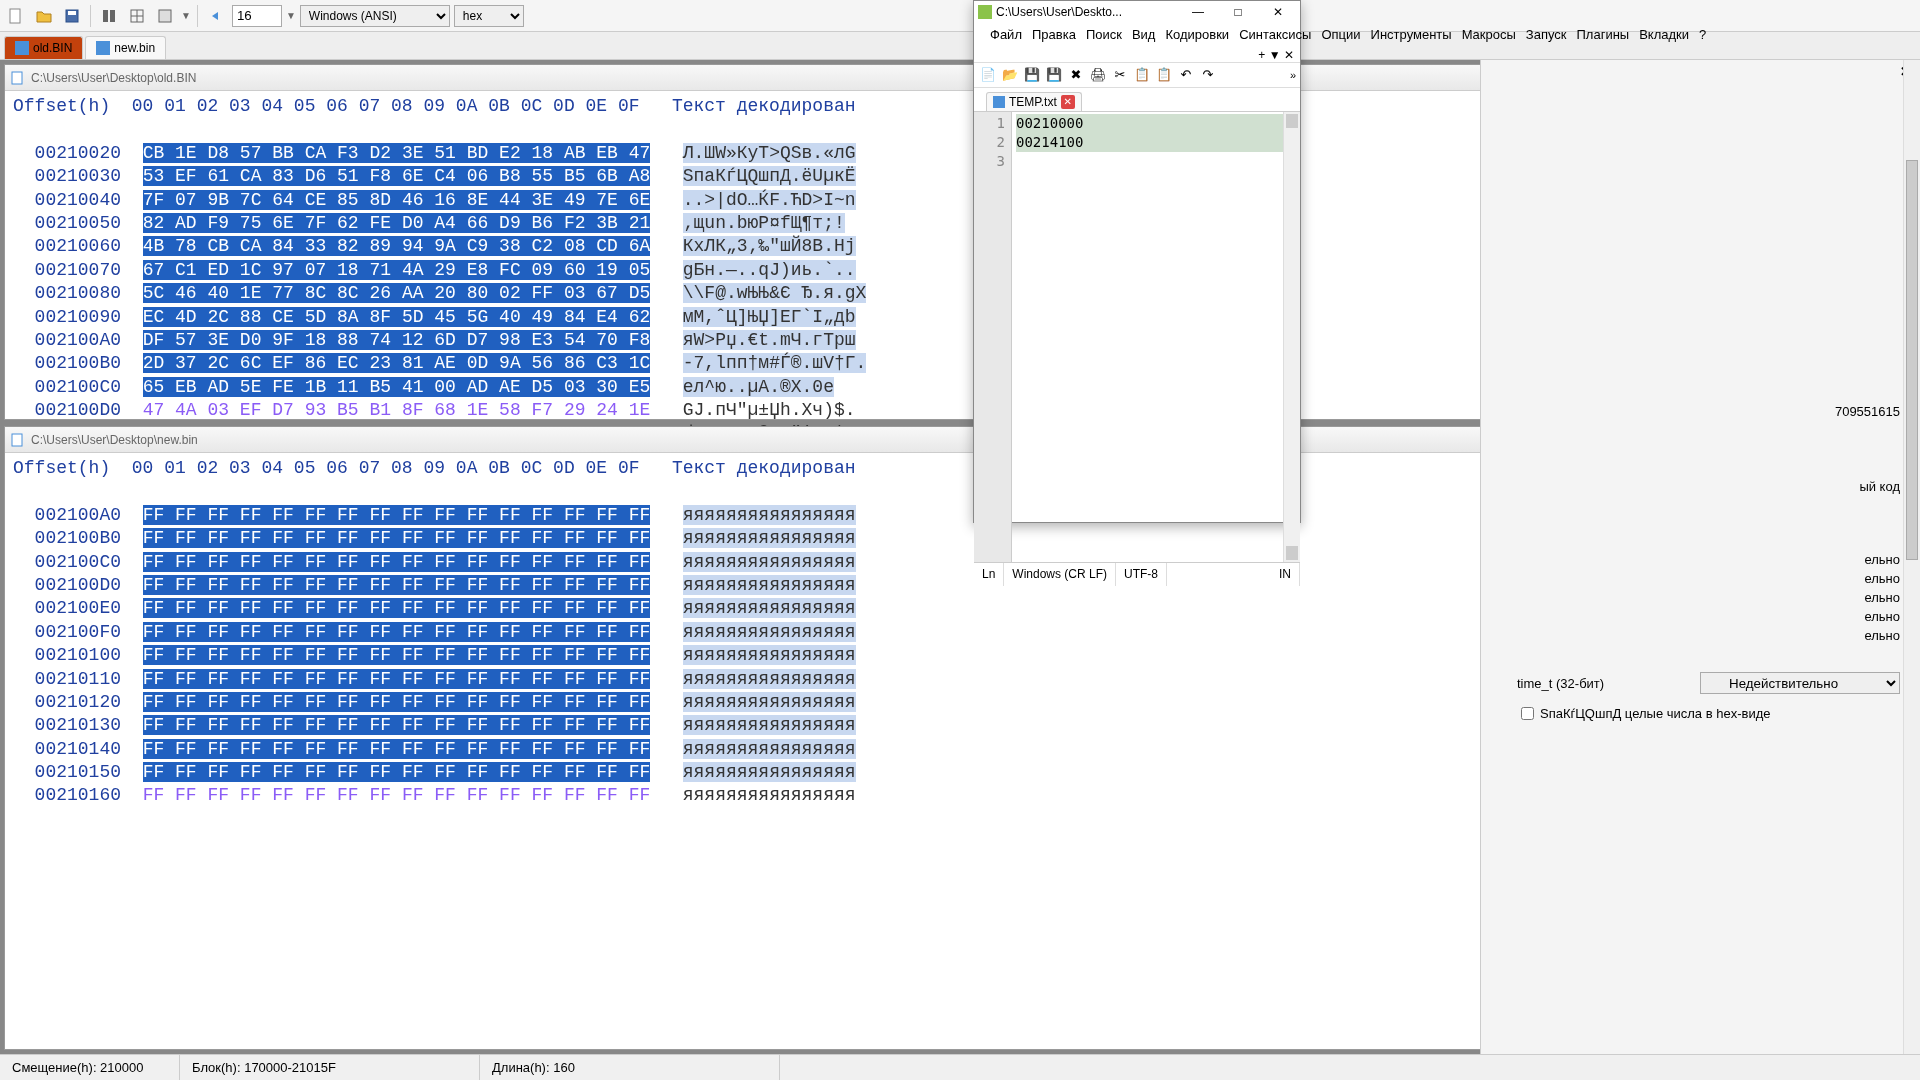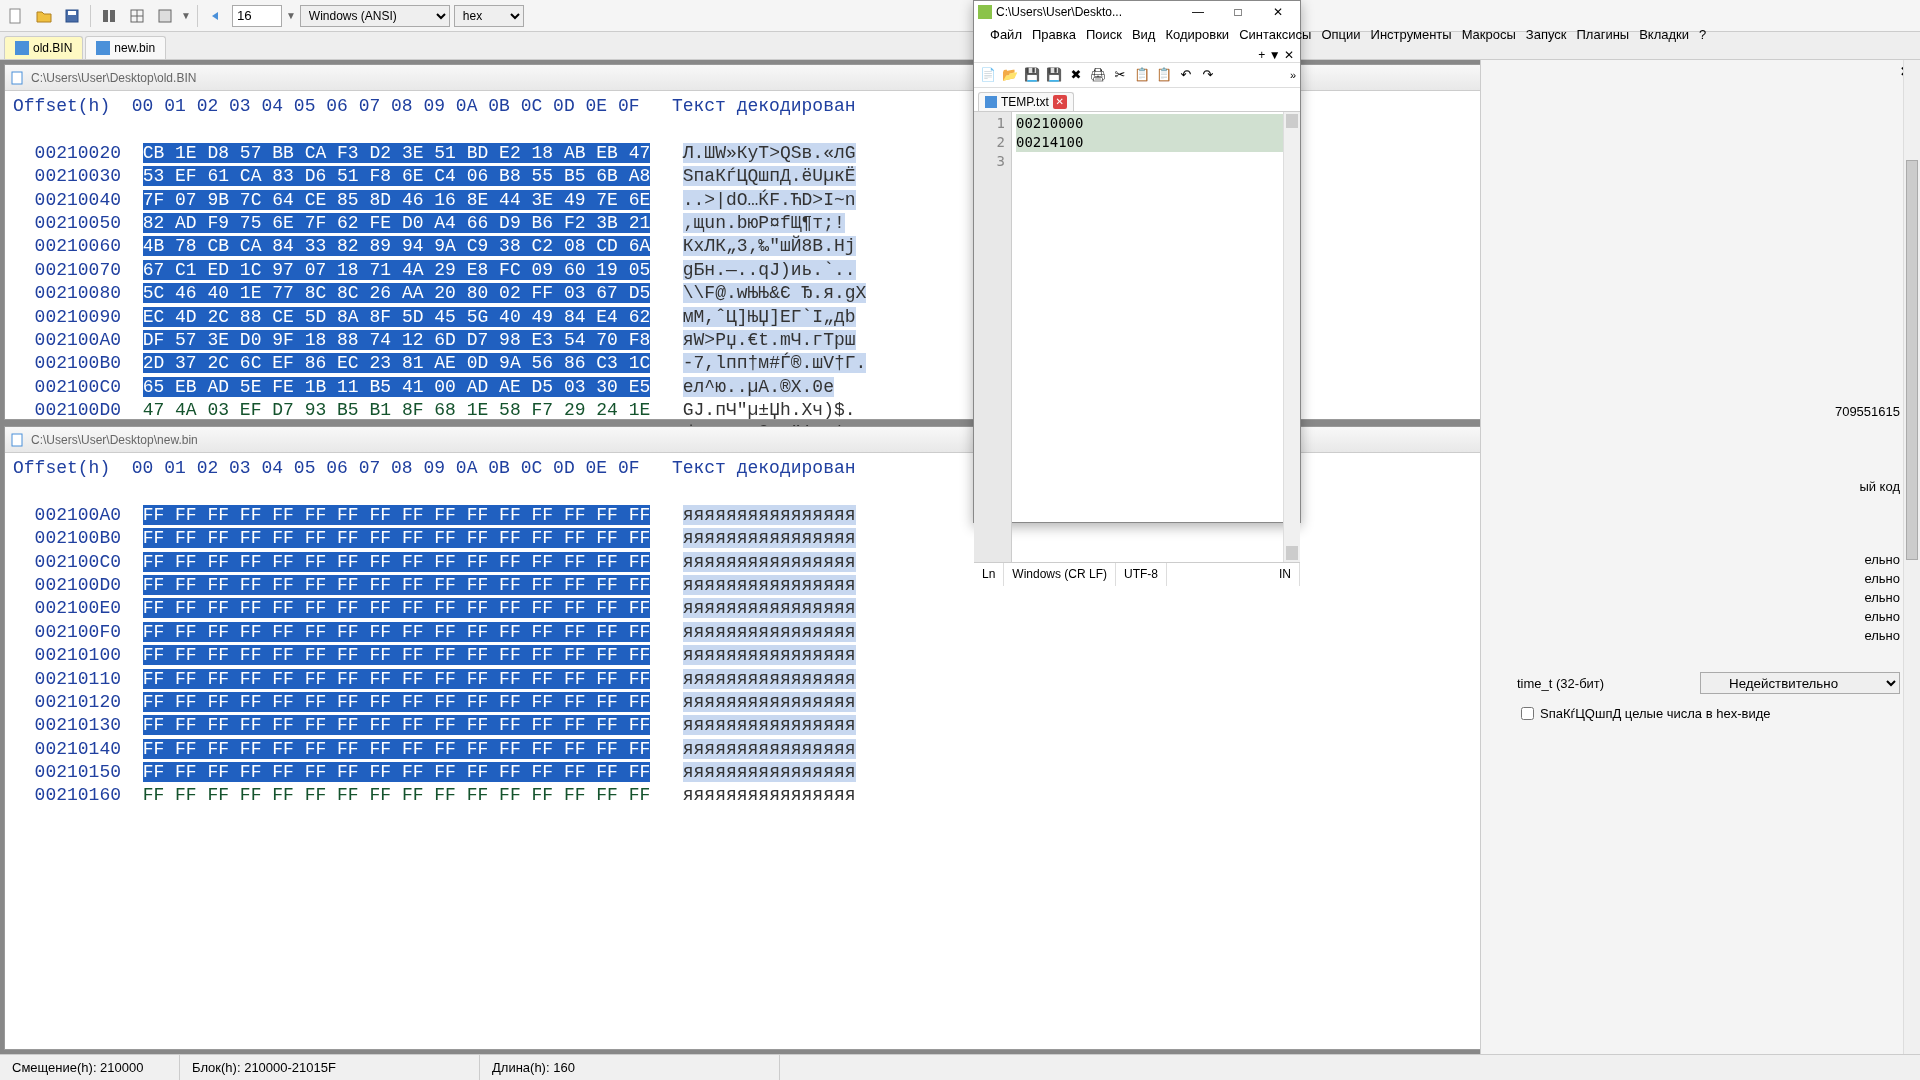--- a/index.html
+++ b/index.html
@@ -4,48 +4,48 @@
 <style>
 * { margin: 0; padding: 0; box-sizing: border-box; }
 body { font-family: "Segoe UI", Tahoma, sans-serif; font-size: 13px; background: #f0f0f0; overflow: hidden; width: 1920px; height: 1080px; position: relative; }
 .toolbar { height: 32px; background: #f5f5f5; border-bottom: 1px solid #ccc; display: flex; align-items: center; padding: 0 4px; gap: 4px; }
 .toolbar .btn { width: 24px; height: 24px; display: flex; align-items: center; justify-content: center; border: 1px solid transparent; cursor: pointer; }
 .toolbar .sep { width: 1px; height: 22px; background: #ccc; margin: 0 2px; }
 .toolbar input.num { width: 50px; height: 22px; border: 1px solid #aaa; padding: 0 4px; }
 .toolbar select { height: 22px; border: 1px solid #aaa; padding: 0 4px; font-size: 12px; }
 .tabs { height: 28px; background: #eee; border-bottom: 1px solid #ccc; display: flex; align-items: flex-end; padding-left: 4px; }
 .tab { padding: 4px 10px; border: 1px solid #ccc; border-bottom: none; background: #f8f8f8; margin-right: 2px; display: flex; align-items: center; gap: 4px; cursor: pointer; font-size: 12px; border-radius: 3px 3px 0 0; }
-.tab.active { background: #fef9c3; }
+.tab.active { background: #c2410c; }
 .tab .fileicon { width: 14px; height: 14px; background: #4a90d9; }
 .main { position: absolute; top: 60px; left: 0; right: 0; bottom: 26px; background: #888; }
 .hexpane { position: absolute; background: #fff; border: 1px solid #999; }
 .hexpane .titlebar { height: 26px; background: linear-gradient(#f8f8f8,#e8e8e8); border-bottom: 1px solid #ccc; display: flex; align-items: center; padding: 0 6px; gap: 6px; color: #666; font-size: 12px; }
 .hexpane .titlebar .spacer { flex: 1; }
 .hexpane .winbtn { width: 26px; height: 18px; border: 1px solid #aaa; background: #f0f0f0; display: flex; align-items: center; justify-content: center; font-size: 10px; cursor: pointer; }
 .hexpane .content { font-family: Consolas, "Courier New", monospace; font-size: 18px; padding: 4px 8px; white-space: pre; overflow: hidden; line-height: 1.3; }
 .hexpane .header-row { color: #2040a0; font-weight: normal; }
 .hexpane .offset { color: #2040a0; }
 .hexpane .hexbytes.sel { background: #2060c0; color: #fff; }
-.hexpane .hexbytes { color: #14532d; }
+.hexpane .hexbytes { color: #8b5cf6; }
 .hexpane .decoded.sel { background: #c8d8f0; color: #333; }
 .hexpane .decoded { color: #333; }
 .scrollbar-v { position: absolute; right: 0; top: 26px; bottom: 0; width: 17px; background: #f0f0f0; border-left: 1px solid #ddd; }
 .statusbar { position: absolute; bottom: 0; left: 0; right: 0; height: 26px; background: #f0f0f0; border-top: 1px solid #ccc; display: flex; align-items: center; font-size: 13px; margin-top: 25px; }
 .statusbar .cell { padding: 0 12px; border-right: 1px solid #ccc; height: 100%; display: flex; align-items: center; }
 
 
 .npp { position: absolute; left: 973px; top: 0; width: 328px; height: 523px; background: #fff; border: 1px solid #888; box-shadow: 0 4px 12px rgba(0,0,0,0.3); z-index: 100; }
 .npp .titlebar { height: 22px; background: #fff; display: flex; align-items: center; padding: 0 4px; gap: 4px; font-size: 12px; }
 .npp .titlebar .spacer { flex: 1; }
 .npp .titlebar .winctl { width: 36px; height: 20px; display: flex; align-items: center; justify-content: center; cursor: pointer; font-size: 12px; }
 .npp .menubar { padding: 2px 16px; font-size: 13px; line-height: 1.6; }
 .npp .menubar span { margin-right: 10px; cursor: pointer; }
 .npp .npp-toolbar { height: 26px; border-top: 1px solid #ddd; border-bottom: 1px solid #ddd; display: flex; align-items: center; padding: 0 4px; gap: 2px; }
 .npp .npp-toolbar .tbtn { width: 20px; height: 20px; display: flex; align-items: center; justify-content: center; cursor: pointer; }
-.npp .npp-tabs { height: 24px; display: flex; align-items: flex-end; padding-left: 4px; border-bottom: 1px solid #ccc; }
+.npp .npp-tabs { height: 24px; display: flex; align-items: flex-end; padding-left: 12px; border-bottom: 1px solid #ccc; }
 .npp .npp-tab { padding: 2px 6px; border: 1px solid #ccc; background: #f8f8f8; display: flex; align-items: center; gap: 4px; font-size: 12px; border-radius: 3px 3px 0 0; border-bottom: none; }
 .npp .npp-tab .closebtn { width: 14px; height: 14px; background: #d44; color: #fff; border-radius: 2px; display: flex; align-items: center; justify-content: center; font-size: 10px; cursor: pointer; }
 .npp .editor { display: flex; height: 450px; font-family: Consolas, monospace; font-size: 14px; position: relative; }
 .npp .gutter { width: 38px; background: #e8e8e8; text-align: right; padding: 2px 6px 2px 2px; color: #888; border-right: 1px solid #ccc; }
 .npp .gutter div { line-height: 1.35; }
 .npp .textarea { flex: 1; padding: 2px 4px; }
 .npp .textarea div { line-height: 1.35; }
 .npp .textarea .hl { background: #d0e0d0; }
 .npp .editor .vscroll { position: absolute; right: 0; top: 0; bottom: 0; width: 17px; background: #f0f0f0; border-left: 1px solid #ddd; }
 .npp .npp-status { height: 24px; border-top: 1px solid #ccc; display: flex; align-items: center; font-size: 12px; }
@@ -292,15 +292,15 @@
   <div class="npp-status">
     <div class="c">Ln</div>
     <div class="c">Windows (CR LF)</div>
     <div class="c">UTF-8</div>
     <div class="c" style="flex:1;justify-content:flex-end;">IN</div>
   </div>
 </div>
 
 <div class="statusbar">
   <div class="cell" style="width:180px;">Смещение(h): 210000</div>
-  <div class="cell" style="width:300px;">Блок(h): 210000-21015F</div>
+  <div class="cell" style="width:300px;">Блок(h): 170000-21015F</div>
   <div class="cell" style="width:300px;">Длина(h): 160</div>
 </div>
 
 </body></html>

